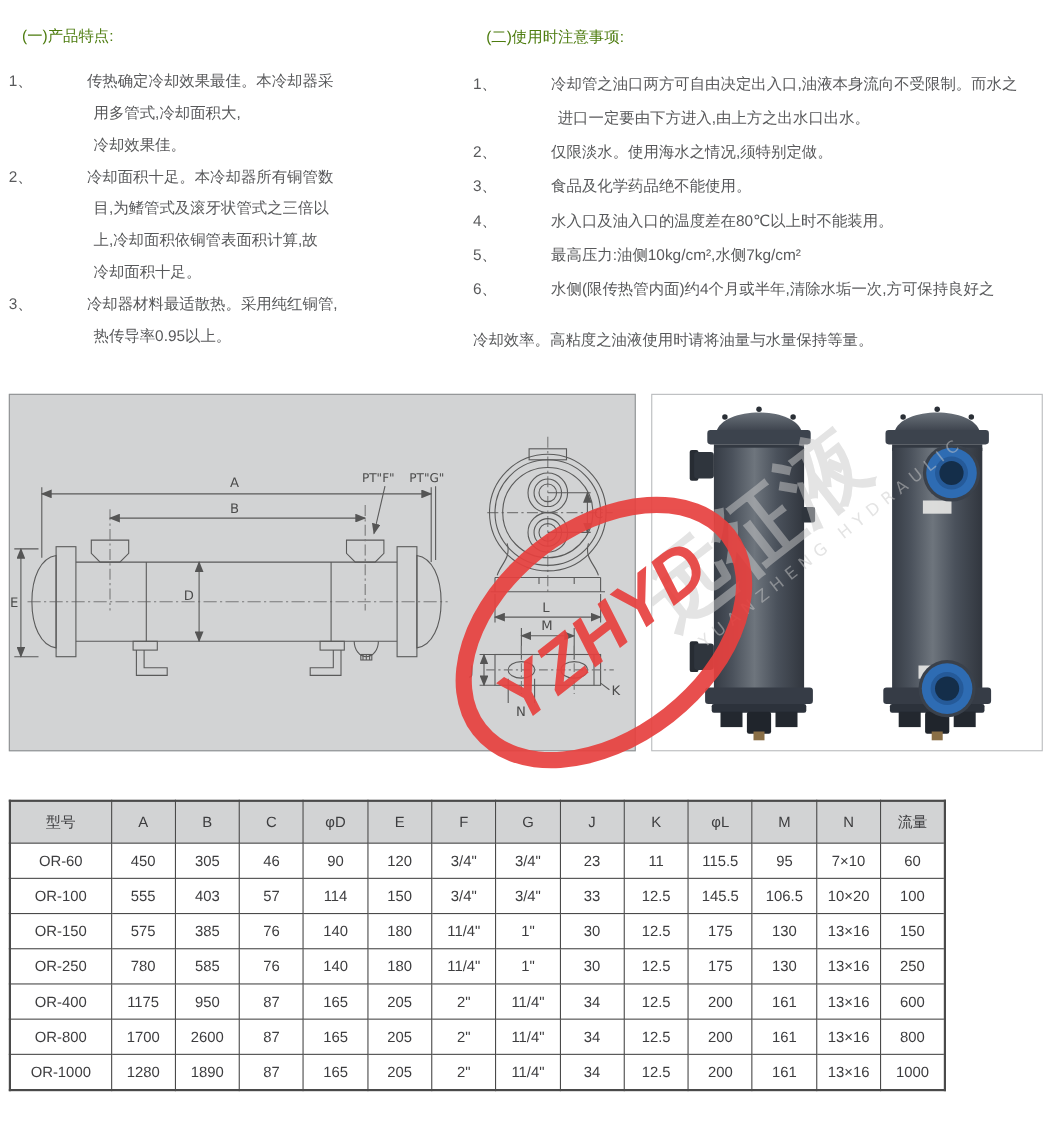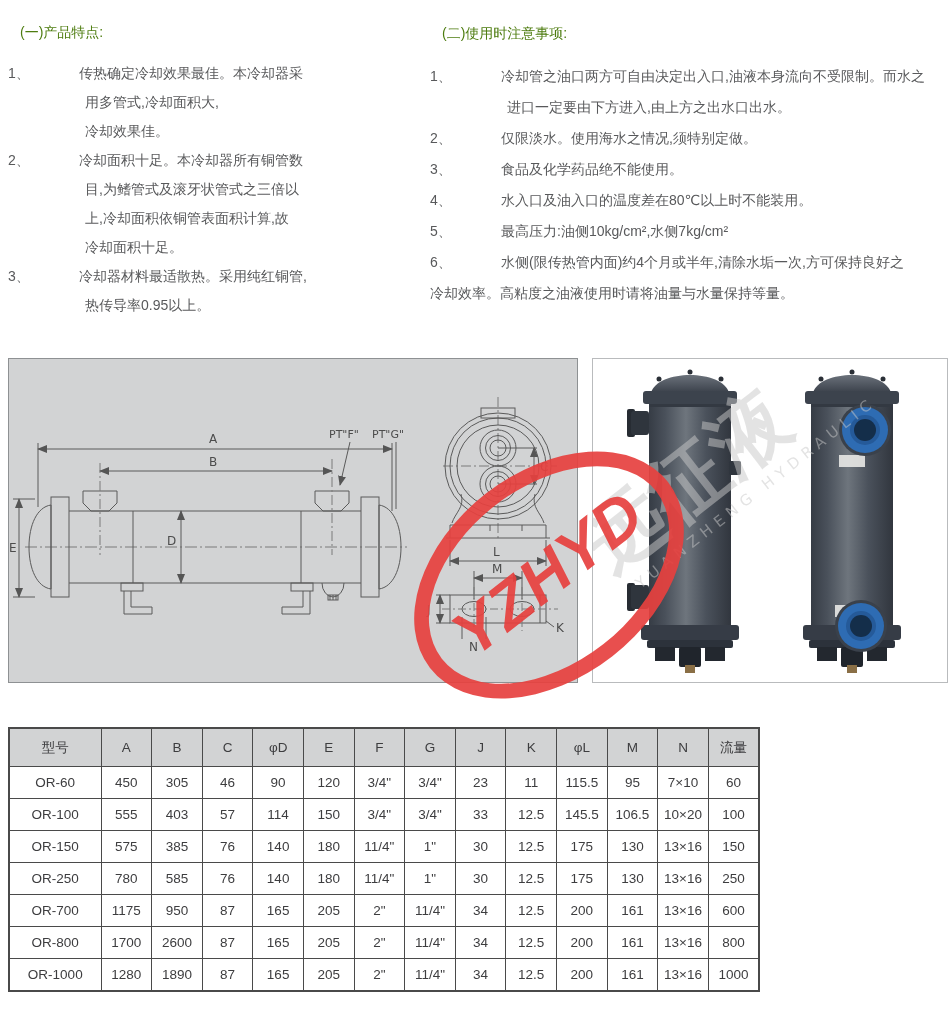--- a/index.html
+++ b/index.html
@@ -9,42 +9,42 @@
   
   .col{position:absolute;top:6px;}
   .col-left{left:8px;width:410px;font-size:14px;line-height:29px;}
   .col-right{left:430px;width:518px;font-size:14px;line-height:31px;}
   .sec-heading{margin:12px;font-size:14px;font-weight:normal;color:#4d7c0f;}
   .item{display:flex;}
   .num{width:27px;flex:none;}
   .body{flex:1;}
   .ln{white-space:nowrap;margin-left:44px;}
   .ln.cont{padding-left:6px;}
-  .tail{white-space:nowrap;}
+  .tail{white-space:nowrap;margin-top:16px;}
 
   
   .panel-draw{position:absolute;left:8px;top:358px;width:570px;height:325px;
               background:#d2d3d4;border:1px solid #8e9193;box-sizing:border-box;}
   .panel-photo{position:absolute;left:592px;top:358px;width:356px;height:325px;
                background:#ffffff;border:1px solid #b9bbbd;box-sizing:border-box;}
   .panel-draw svg,.panel-photo svg{display:block;}
 
   .dim-label{font-family:"DejaVu Sans",sans-serif;font-size:12px;fill:#4c4c4c;}
   .pt-label{font-family:"DejaVu Sans",sans-serif;font-size:11px;fill:#4c4c4c;}
 
   
   .red-wm{position:absolute;left:398px;top:472px;width:302px;height:206px;
           transform:rotate(-38deg);opacity:.92;z-index:5;pointer-events:none;}
   .red-wm .ring{position:absolute;inset:0;border:15px solid #e7413f;border-radius:50%;}
   .red-wm .yz{position:absolute;left:0;right:0;top:64px;text-align:center;
               font-family:"Liberation Sans",sans-serif;font-style:italic;font-weight:bold;
               font-size:64px;letter-spacing:1px;color:#e7413f;}
 
   
-  .spec{position:absolute;left:8px;top:727px;width:752px;border-collapse:collapse;
+  .spec{position:absolute;left:8px;top:727px;width:852px;border-collapse:collapse;
         table-layout:fixed;font-size:13.5px;color:#3d3d3f;border:2px solid #4a4a4a;}
   .spec th,.spec td{border:1px solid #4a4a4a;text-align:center;padding:0;
                     font-family:"Liberation Sans","DejaVu Sans",sans-serif;}
   .spec th{background:#d2d3d4;height:37px;font-weight:normal;}
   .spec td{height:31px;background:#fff;}
 </style>
 </head>
 <body>
 
 <div class="page">
@@ -392,21 +392,21 @@
           <td>11/4"</td>
           <td>1"</td>
           <td>30</td>
           <td>12.5</td>
           <td>175</td>
           <td>130</td>
           <td>13×16</td>
           <td>250</td>
         </tr>
         <tr>
-          <td>OR-700</td>
+          <td>OR-400</td>
           <td>1175</td>
           <td>950</td>
           <td>87</td>
           <td>165</td>
           <td>205</td>
           <td>2"</td>
           <td>11/4"</td>
           <td>34</td>
           <td>12.5</td>
           <td>200</td>

